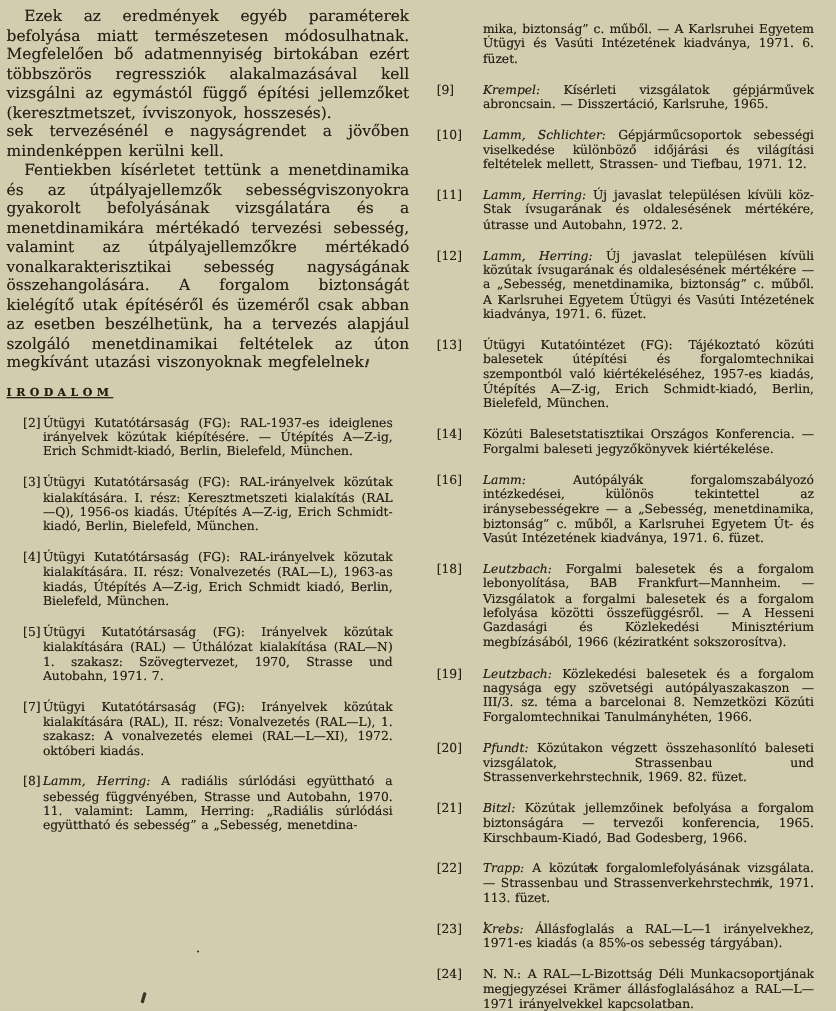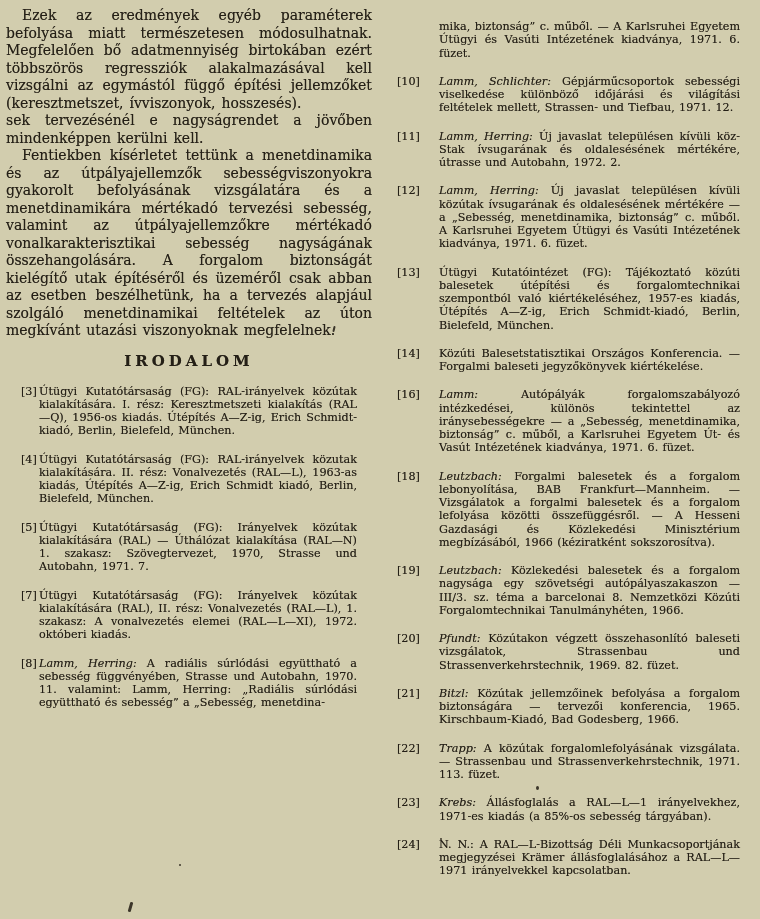--- a/index.html
+++ b/index.html
@@ -22,25 +22,25 @@
     font-size:14px;
     line-height:17.5px;
     text-align:justify;
     word-spacing:1.5px;
     text-shadow:0 0 0.5px rgba(35,30,20,.55);
   }
   p.bodytext.indent{text-indent:16px;}
 
   h3.biblio-heading{
     margin:12px 0 7px 0;
-    font-size:15px;
+    font-size:10px;
     font-weight:bold;
     letter-spacing:4px;
-    text-align:center;
     text-shadow:0 0 0.5px rgba(35,30,20,.55);
+    text-decoration:underline;
   }
 
   .refs p.ref, p.ref-cont{
     margin:15px;
     font-size:11.2px;
     line-height:13.25px;
     text-align:justify;
     word-spacing:0.8px;
     text-shadow:0 0 0.45px rgba(35,30,20,.55);
   }
@@ -65,32 +65,34 @@
 <div class="page">
 
   <div class="col col-left">
     <p class="bodytext indent">Ezek az eredmények egyéb paraméterek befolyása miatt természetesen módosulhatnak. Megfelelően bő adatmennyiség birtokában ezért többszörös regressziók alakalmazásával kell vizsgálni az egymástól függő építési jellemzőket (keresztmetszet, ívviszonyok, hosszesés).</p>
     <p class="bodytext">sek tervezésénél e nagyságrendet a jövőben mindenképpen kerülni kell.</p>
     <p class="bodytext indent">Fentiekben kísérletet tettünk a menetdinamika és az útpályajellemzők sebességviszonyokra gyakorolt befolyásának vizsgálatára és a menetdinamikára mértékadó tervezési sebesség, valamint az útpályajellemzőkre mértékadó vonalkarakterisztikai sebesség nagyságának összehangolására. A forgalom biztonságát kielégítő utak építéséről és üzeméről csak abban az esetben beszélhetünk, ha a tervezés alapjául szolgáló menetdinamikai feltételek az úton megkívánt utazási viszonyoknak megfelelnek.</p>
 
     <h3 class="biblio-heading">IRODALOM</h3>
 
     <div class="refs" id="refs-left">
+        <p class="ref"><span class="num">[2]</span><span>Útügyi Kutatótársaság (FG): RAL-1937-es ideiglenes irányelvek közútak kiépítésére. — Útépítés A—Z-ig, Erich Schmidt-kiadó, Berlin, Bielefeld, München.</span></p>
         <p class="ref"><span class="num">[3]</span><span>Útügyi Kutatótársaság (FG): RAL-irányelvek közútak kialakítására. I. rész: Keresztmetszeti kialakítás (RAL—Q), 1956-os kiadás. Útépítés A—Z-ig, Erich Schmidt-kiadó, Berlin, Bielefeld, München.</span></p>
         <p class="ref"><span class="num">[4]</span><span>Útügyi Kutatótársaság (FG): RAL-irányelvek közutak kialakítására. II. rész: Vonalvezetés (RAL—L), 1963-as kiadás, Útépítés A—Z-ig, Erich Schmidt kiadó, Berlin, Bielefeld, München.</span></p>
         <p class="ref"><span class="num">[5]</span><span>Útügyi Kutatótársaság (FG): Irányelvek közútak kialakítására (RAL) — Úthálózat kialakítása (RAL—N) 1. szakasz: Szövegtervezet, 1970, Strasse und Autobahn, 1971. 7.</span></p>
         <p class="ref"><span class="num">[7]</span><span>Útügyi Kutatótársaság (FG): Irányelvek közútak kialakítására (RAL), II. rész: Vonalvezetés (RAL—L), 1. szakasz: A vonalvezetés elemei (RAL—L—XI), 1972. októberi kiadás.</span></p>
         <p class="ref"><span class="num">[8]</span><span class="authors">Lamm, Herring:</span> <span>A radiális súrlódási együttható a sebesség függvényében, Strasse und Autobahn, 1970. 11. valamint: Lamm, Herring: „Radiális súrlódási együttható és sebesség” a „Sebesség, menetdina-</span></p>
       </div>
   </div>
 
   <div class="col col-right">
     <p class="ref-cont">mika, biztonság” c. műből. — A Karlsruhei Egyetem Útügyi és Vasúti Intézetének kiadványa, 1971. 6. füzet.</p>
 
     <div class="refs" id="refs-right">
+        <p class="ref"><span class="num">[9]</span><span class="authors">Krempel:</span> <span>Kísérleti vizsgálatok gépjárművek abroncsain. — Disszertáció, Karlsruhe, 1965.</span></p>
         <p class="ref"><span class="num">[10]</span><span class="authors">Lamm, Schlichter:</span> <span>Gépjárműcsoportok sebességi viselkedése különböző időjárási és világítási feltételek mellett, Strassen- und Tiefbau, 1971. 12.</span></p>
         <p class="ref"><span class="num">[11]</span><span class="authors">Lamm, Herring:</span> <span>Új javaslat településen kívüli köz-Stak ívsugarának és oldalesésének mértékére, útrasse und Autobahn, 1972. 2.</span></p>
         <p class="ref"><span class="num">[12]</span><span class="authors">Lamm, Herring:</span> <span>Új javaslat településen kívüli közútak ívsugarának és oldalesésének mértékére — a „Sebesség, menetdinamika, biztonság” c. műből. A Karlsruhei Egyetem Útügyi és Vasúti Intézetének kiadványa, 1971. 6. füzet.</span></p>
         <p class="ref"><span class="num">[13]</span><span>Útügyi Kutatóintézet (FG): Tájékoztató közúti balesetek útépítési és forgalomtechnikai szempontból való kiértékeléséhez, 1957-es kiadás, Útépítés A—Z-ig, Erich Schmidt-kiadó, Berlin, Bielefeld, München.</span></p>
         <p class="ref"><span class="num">[14]</span><span>Közúti Balesetstatisztikai Országos Konferencia. — Forgalmi baleseti jegyzőkönyvek kiértékelése.</span></p>
         <p class="ref"><span class="num">[16]</span><span class="authors">Lamm:</span> <span>Autópályák forgalomszabályozó intézkedései, különös tekintettel az iránysebességekre — a „Sebesség, menetdinamika, biztonság” c. műből, a Karlsruhei Egyetem Út- és Vasút Intézetének kiadványa, 1971. 6. füzet.</span></p>
         <p class="ref"><span class="num">[18]</span><span class="authors">Leutzbach:</span> <span>Forgalmi balesetek és a forgalom lebonyolítása, BAB Frankfurt—Mannheim. — Vizsgálatok a forgalmi balesetek és a forgalom lefolyása közötti összefüggésről. — A Hesseni Gazdasági és Közlekedési Minisztérium megbízásából, 1966 (kéziratként sokszorosítva).</span></p>
         <p class="ref"><span class="num">[19]</span><span class="authors">Leutzbach:</span> <span>Közlekedési balesetek és a forgalom nagysága egy szövetségi autópályaszakaszon — III/3. sz. téma a barcelonai 8. Nemzetközi Közúti Forgalomtechnikai Tanulmányhéten, 1966.</span></p>
         <p class="ref"><span class="num">[20]</span><span class="authors">Pfundt:</span> <span>Közútakon végzett összehasonlító baleseti vizsgálatok, Strassenbau und Strassenverkehrstechnik, 1969. 82. füzet.</span></p>
         <p class="ref"><span class="num">[21]</span><span class="authors">Bitzl:</span> <span>Közútak jellemzőinek befolyása a forgalom biztonságára — tervezői konferencia, 1965. Kirschbaum-Kiadó, Bad Godesberg, 1966.</span></p>

